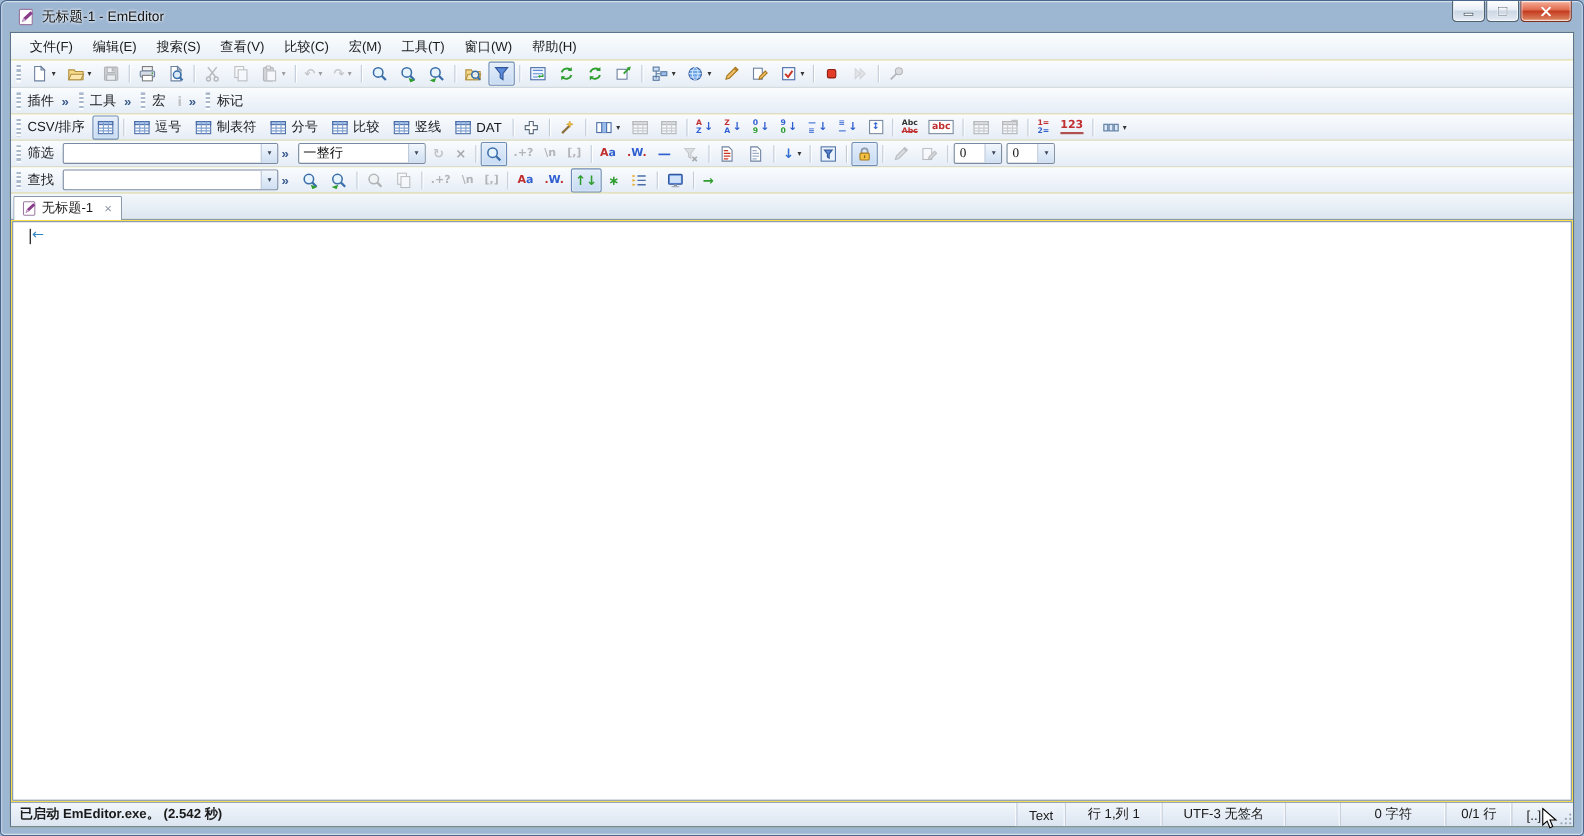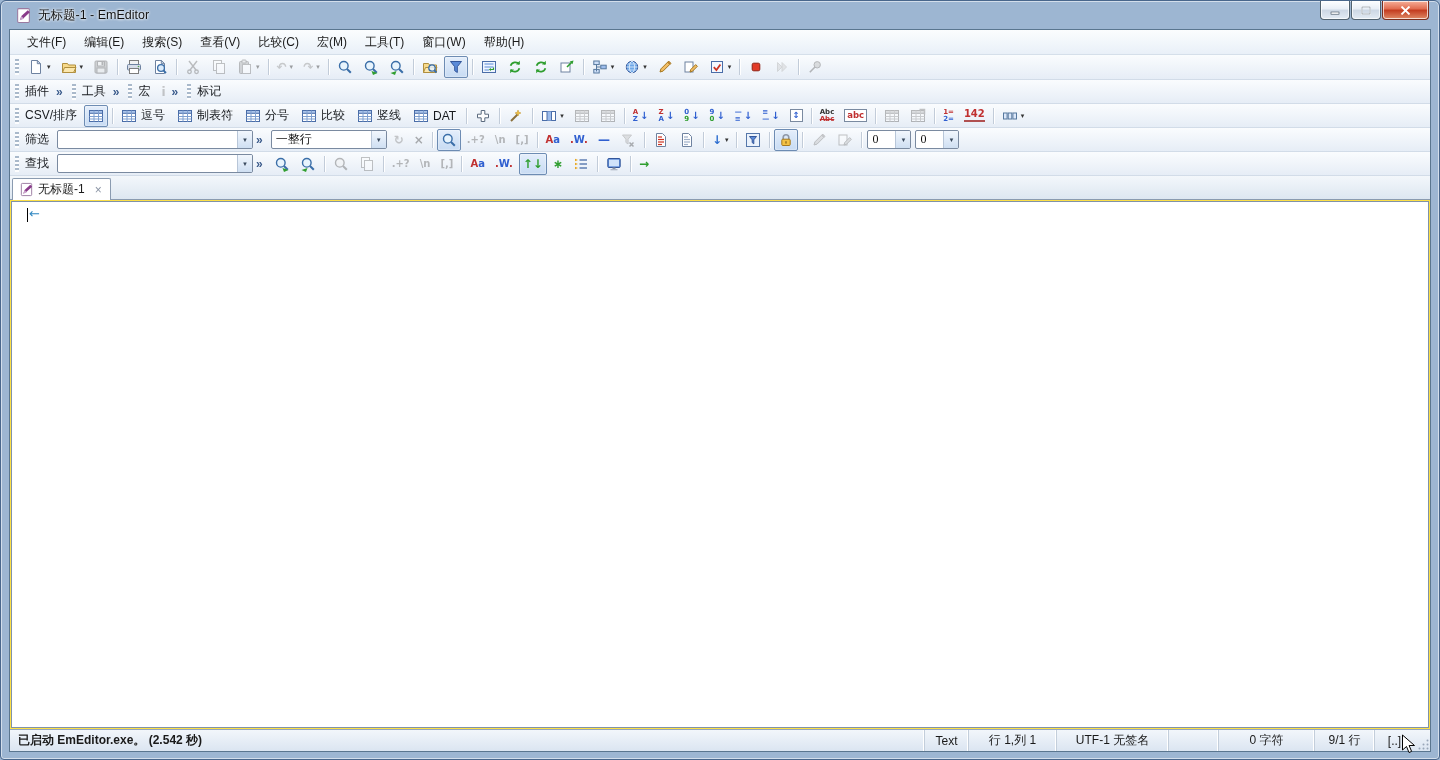--- a/index.html
+++ b/index.html
@@ -635,21 +635,21 @@
           </svg>
         </span>
         <span class="tsep" data-name="toolbar-separator"></span>
         <span class="tbtn" data-name="insert-numbering-button">
           <span class="stack">
             <span class="srow" style="color: rgb(192, 48, 48);">1=</span>
             <span class="srow" style="color: rgb(47, 95, 208);">2=</span>
           </span>
         </span>
         <span class="tbtn" data-name="display-ruler-button">
-          <span class="txtic ruler">142</span>
+          <span class="txtic ruler">123</span>
         </span>
         <span class="tsep" data-name="toolbar-separator"></span>
         <span class="tbtn" data-name="heading-select-button">
           <svg class="ic" viewBox="0 0 16 16" data-name="heads-icon">
             <use href="#i-heads"></use>
           </svg>
           <span class="dd" data-name="dropdown-caret-icon">▾</span>
         </span>
       </div>
     <div class="tbrow" data-name="toolbar-filter">
@@ -833,24 +833,24 @@
         <div class="caret" data-name="text-caret"></div>
         <span class="eof" data-name="eof-marker">←</span>
       </div>
     </div>
 
     <div class="statusbar" data-name="status-bar">
       <span class="status-msg" data-name="status-message">已启动 EmEditor.exe。 (2.542 秒)</span>
       <div class="status-right" data-name="status-cells">
           <span class="scell" data-name="status-doc-type">Text</span>
           <span class="scell" data-name="status-cursor-position">行 1,列 1</span>
-          <span class="scell" data-name="status-encoding">UTF-1 无签名</span>
+          <span class="scell" data-name="status-encoding">UTF-3 无签名</span>
           <span class="scell" data-name="status-blank"></span>
           <span class="scell" data-name="status-char-count">0 字符</span>
-          <span class="scell" data-name="status-line-count">9/1 行</span>
+          <span class="scell" data-name="status-line-count">0/1 行</span>
           <span class="scell" data-name="status-selection">[..]</span>
         </div>
       <div class="grip-corner" data-name="resize-grip">
         <svg width="13" height="13" viewBox="0 0 13 13" data-name="resize-grip-icon">
             <g fill="#98a6b8">
               <circle cx="10.5" cy="2.5" r="1"></circle>
               <circle cx="10.5" cy="6.5" r="1"></circle>
               <circle cx="10.5" cy="10.5" r="1"></circle>
               <circle cx="6.5" cy="6.5" r="1"></circle>
               <circle cx="6.5" cy="10.5" r="1"></circle>

